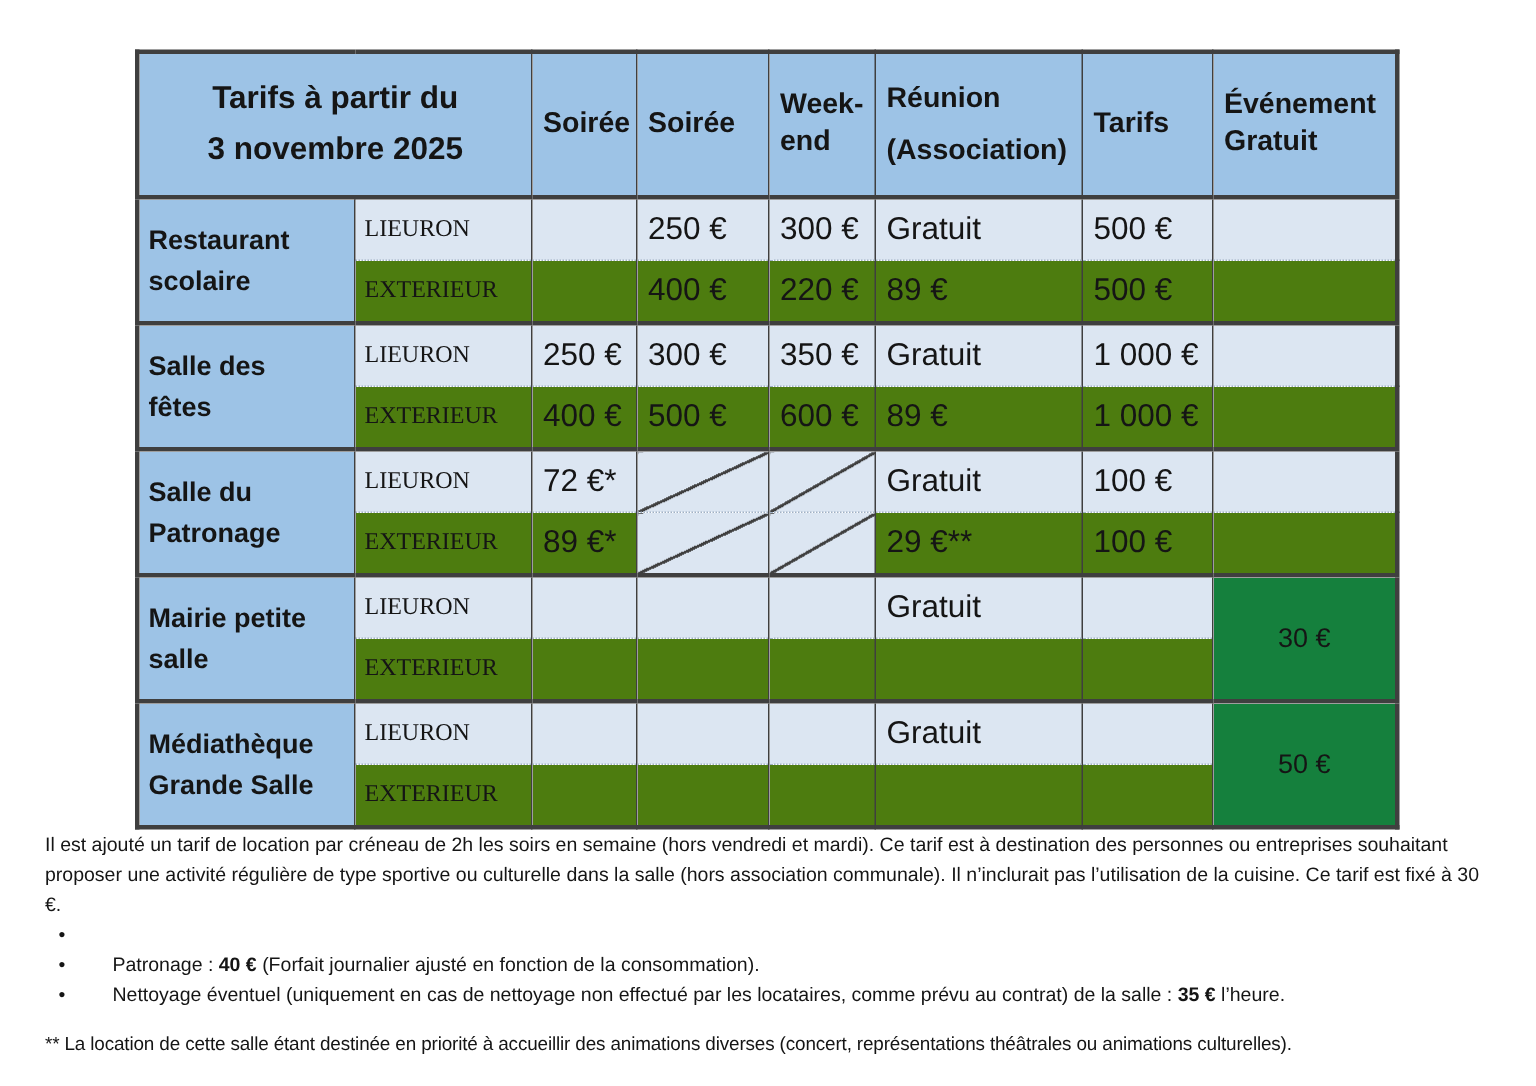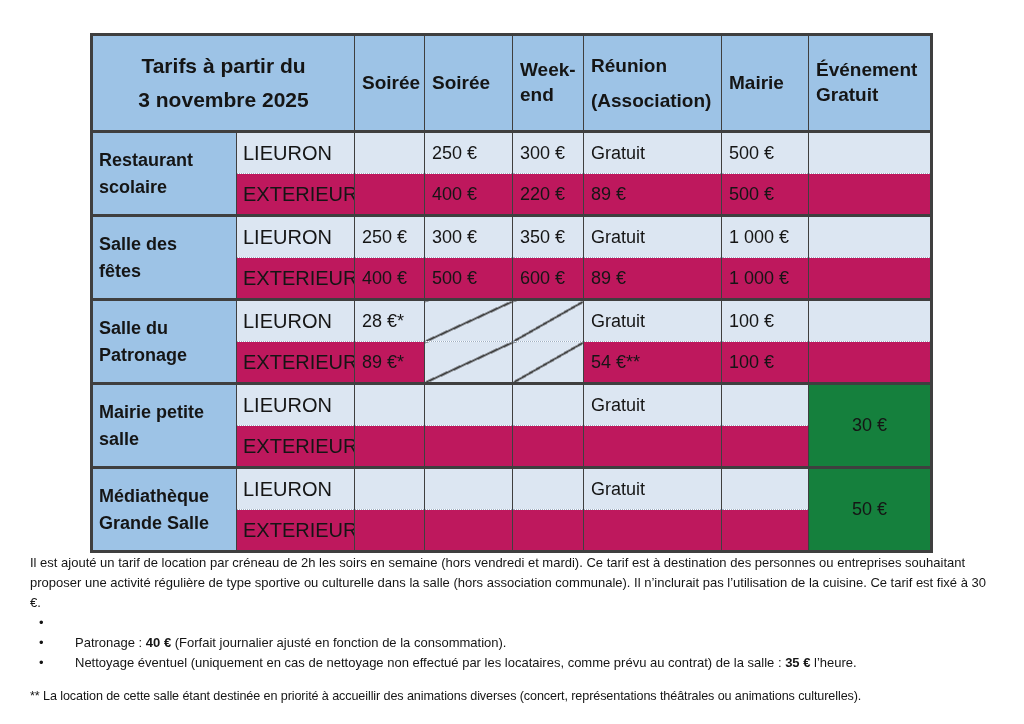--- a/index.html
+++ b/index.html
@@ -27,24 +27,24 @@
     padding:0 0 0 7px;vertical-align:middle;text-align:left;
     overflow:hidden;
   }
   tr.hdr>td, tr.hdr>th{background:var(--header-blue);border-bottom:3px solid var(--border-dark);}
   tr.gstart>td{border-top:3px solid var(--border-dark);}
   tr.second>td{border-top:1px dotted var(--dot-grey);}
   .title-cell{text-align:center;padding:0;font-weight:bold;font-size:21px;line-height:1.62;}
   th.colh{font-size:19px;font-weight:bold;line-height:1.3;}
   th.colh.tall{line-height:1.85;}
   td.cat{background:var(--header-blue);font-weight:bold;font-size:18px;line-height:1.45;padding-left:6px;padding-right:20px;}
-  td.loc{font-size:20px;padding-left:6px;}
-  td.val{font-size:18px;}
+  td.loc{font-size:16px;padding-left:6px;font-family:Liberation Serif, serif;}
+  td.val{font-size:21px;}
   .blue{background:var(--row-blue);}
-  .white{background:#be185d;}
+  .white{background:#4d7c0f;}
   td.diag{
     background-color:var(--row-blue);
     background-image:linear-gradient(to bottom right,
       transparent calc(50% - 1px), var(--border-dark) calc(50% - 1px),
       var(--border-dark) calc(50% + 1px), transparent calc(50% + 1px));
   }
   td.event-merged{background:#15803d;text-align:center;font-size:18px;padding:0;}
   tr.r{height:42px;}
   tr.hdr{height:97px;}
   
@@ -73,21 +73,21 @@
   <tbody>
         <tr class="hdr">
     <td colspan="2" class="title-cell">
       <div>Tarifs à partir du</div>
       <div>3 novembre 2025</div>
     </td>
     <th class="colh">Soirée</th>
     <th class="colh">Soirée</th>
     <th class="colh">Week-end</th>
     <th class="colh tall">Réunion (Association)</th>
-    <th class="colh">Mairie</th>
+    <th class="colh">Tarifs</th>
     <th class="colh">Événement Gratuit</th>
   </tr>
 
   <tr class="r gstart">
     <td class="cat" rowspan="2">Restaurant scolaire</td>
     <td class="loc blue">LIEURON</td>
     <td class="val blue"></td>
     <td class="val blue">250 €</td>
     <td class="val blue">300 €</td>
     <td class="val blue">Gratuit</td>
@@ -120,33 +120,33 @@
     <td class="val white">500 €</td>
     <td class="val white">600 €</td>
     <td class="val white">89 €</td>
     <td class="val white">1 000 €</td>
     <td class="val white"></td>
   </tr>
 
   <tr class="r gstart">
     <td class="cat" rowspan="2">Salle du Patronage</td>
     <td class="loc blue">LIEURON</td>
-    <td class="val blue">28 €*</td>
+    <td class="val blue">72 €*</td>
     <td class="val diag"></td>
     <td class="val diag"></td>
     <td class="val blue">Gratuit</td>
     <td class="val blue">100 €</td>
     <td class="val blue"></td>
   </tr>
   <tr class="r second">
     <td class="loc white">EXTERIEUR</td>
     <td class="val white">89 €*</td>
     <td class="val diag"></td>
     <td class="val diag"></td>
-    <td class="val white">54 €**</td>
+    <td class="val white">29 €**</td>
     <td class="val white">100 €</td>
     <td class="val white"></td>
   </tr>
 
   <tr class="r gstart">
     <td class="cat" rowspan="2">Mairie petite salle</td>
     <td class="loc blue">LIEURON</td>
     <td class="val blue"></td>
     <td class="val blue"></td>
     <td class="val blue"></td>

